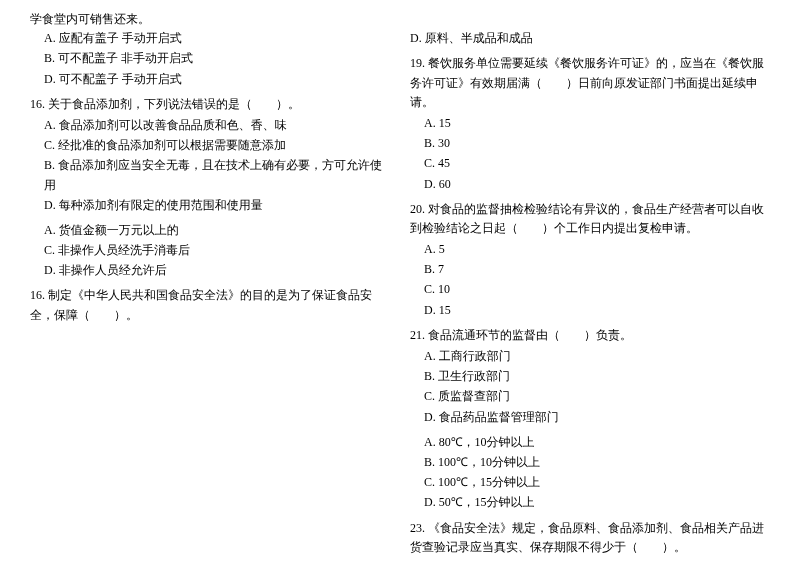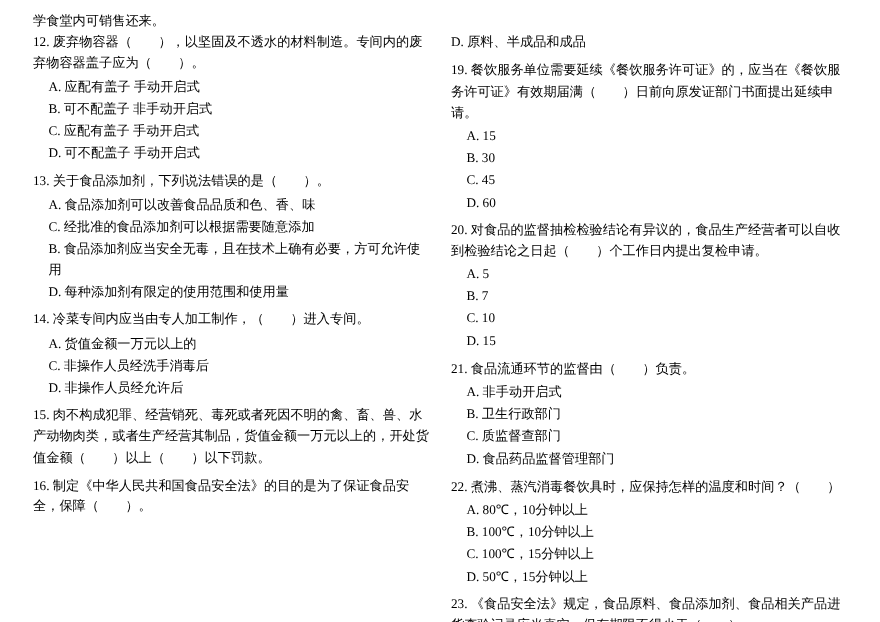--- a/index.html
+++ b/index.html
@@ -46,47 +46,43 @@
 </head>
 <body>
 
 <div class="page-content">
   <div class="intro-line">学食堂内可销售还来。</div>
 
   <div class="two-col">
 
     <div class="col" id="left-col-container">
         <div class="question-block">
-          <span class="question-text">12. 废弃物容器（　　），以坚固及不透水的材料制造。专间内的废弃物容器盖子应为（　　）。</span>
           <div class="options">
             <span class="option-row">A. 应配有盖子  手动开启式</span>
             <span class="option-row">B. 可不配盖子  非手动开启式</span>
-            <span class="option-row">C. 应配有盖子  手动开启式</span>
             <span class="option-row">D. 可不配盖子  手动开启式</span>
           </div>
         </div>
         <div class="question-block">
-          <span class="question-text">13. 关于食品添加剂，下列说法错误的是（　　）。</span>
+          <span class="question-text">16. 关于食品添加剂，下列说法错误的是（　　）。</span>
           <div class="options">
             <span class="option-row">A. 食品添加剂可以改善食品品质和色、香、味</span>
             <span class="option-row">C. 经批准的食品添加剂可以根据需要随意添加</span>
             <span class="option-row">B. 食品添加剂应当安全无毒，且在技术上确有必要，方可允许使用</span>
             <span class="option-row">D. 每种添加剂有限定的使用范围和使用量</span>
           </div>
         </div>
         <div class="question-block">
-          <span class="question-text">14. 冷菜专间内应当由专人加工制作，（　　）进入专间。</span>
           <div class="options">
             <span class="option-row">A. 货值金额一万元以上的</span>
             <span class="option-row">C. 非操作人员经洗手消毒后</span>
             <span class="option-row">D. 非操作人员经允许后</span>
           </div>
         </div>
         <div class="question-block">
-          <span class="question-text">15. 肉不构成犯罪、经营销死、毒死或者死因不明的禽、畜、兽、水产动物肉类，或者生产经营其制品，货值金额一万元以上的，开处货值金额（　　）以上（　　）以下罚款。</span>
         </div>
         <div class="question-block">
           <span class="question-text">16. 制定《中华人民共和国食品安全法》的目的是为了保证食品安全，保障（　　）。</span>
         </div>
       </div>
 
     <div class="col" id="right-col-container">
         <div class="question-block">
           <span class="question-text">D. 原料、半成品和成品</span>
         </div>
@@ -104,28 +100,27 @@
           <div class="options">
             <span class="option-row">A. 5</span>
             <span class="option-row">B. 7</span>
             <span class="option-row">C. 10</span>
             <span class="option-row">D. 15</span>
           </div>
         </div>
         <div class="question-block">
           <span class="question-text">21. 食品流通环节的监督由（　　）负责。</span>
           <div class="options">
-            <span class="option-row">A. 非手动开启式</span>
+            <span class="option-row">A. 工商行政部门</span>
             <span class="option-row">B. 卫生行政部门</span>
             <span class="option-row">C. 质监督查部门</span>
             <span class="option-row">D. 食品药品监督管理部门</span>
           </div>
         </div>
         <div class="question-block">
-          <span class="question-text">22. 煮沸、蒸汽消毒餐饮具时，应保持怎样的温度和时间？（　　）</span>
           <div class="options">
             <span class="option-row">A. 80℃，10分钟以上</span>
             <span class="option-row">B. 100℃，10分钟以上</span>
             <span class="option-row">C. 100℃，15分钟以上</span>
             <span class="option-row">D. 50℃，15分钟以上</span>
           </div>
         </div>
         <div class="question-block">
           <span class="question-text">23. 《食品安全法》规定，食品原料、食品添加剂、食品相关产品进货查验记录应当真实、保存期限不得少于（　　）。</span>
         </div>

